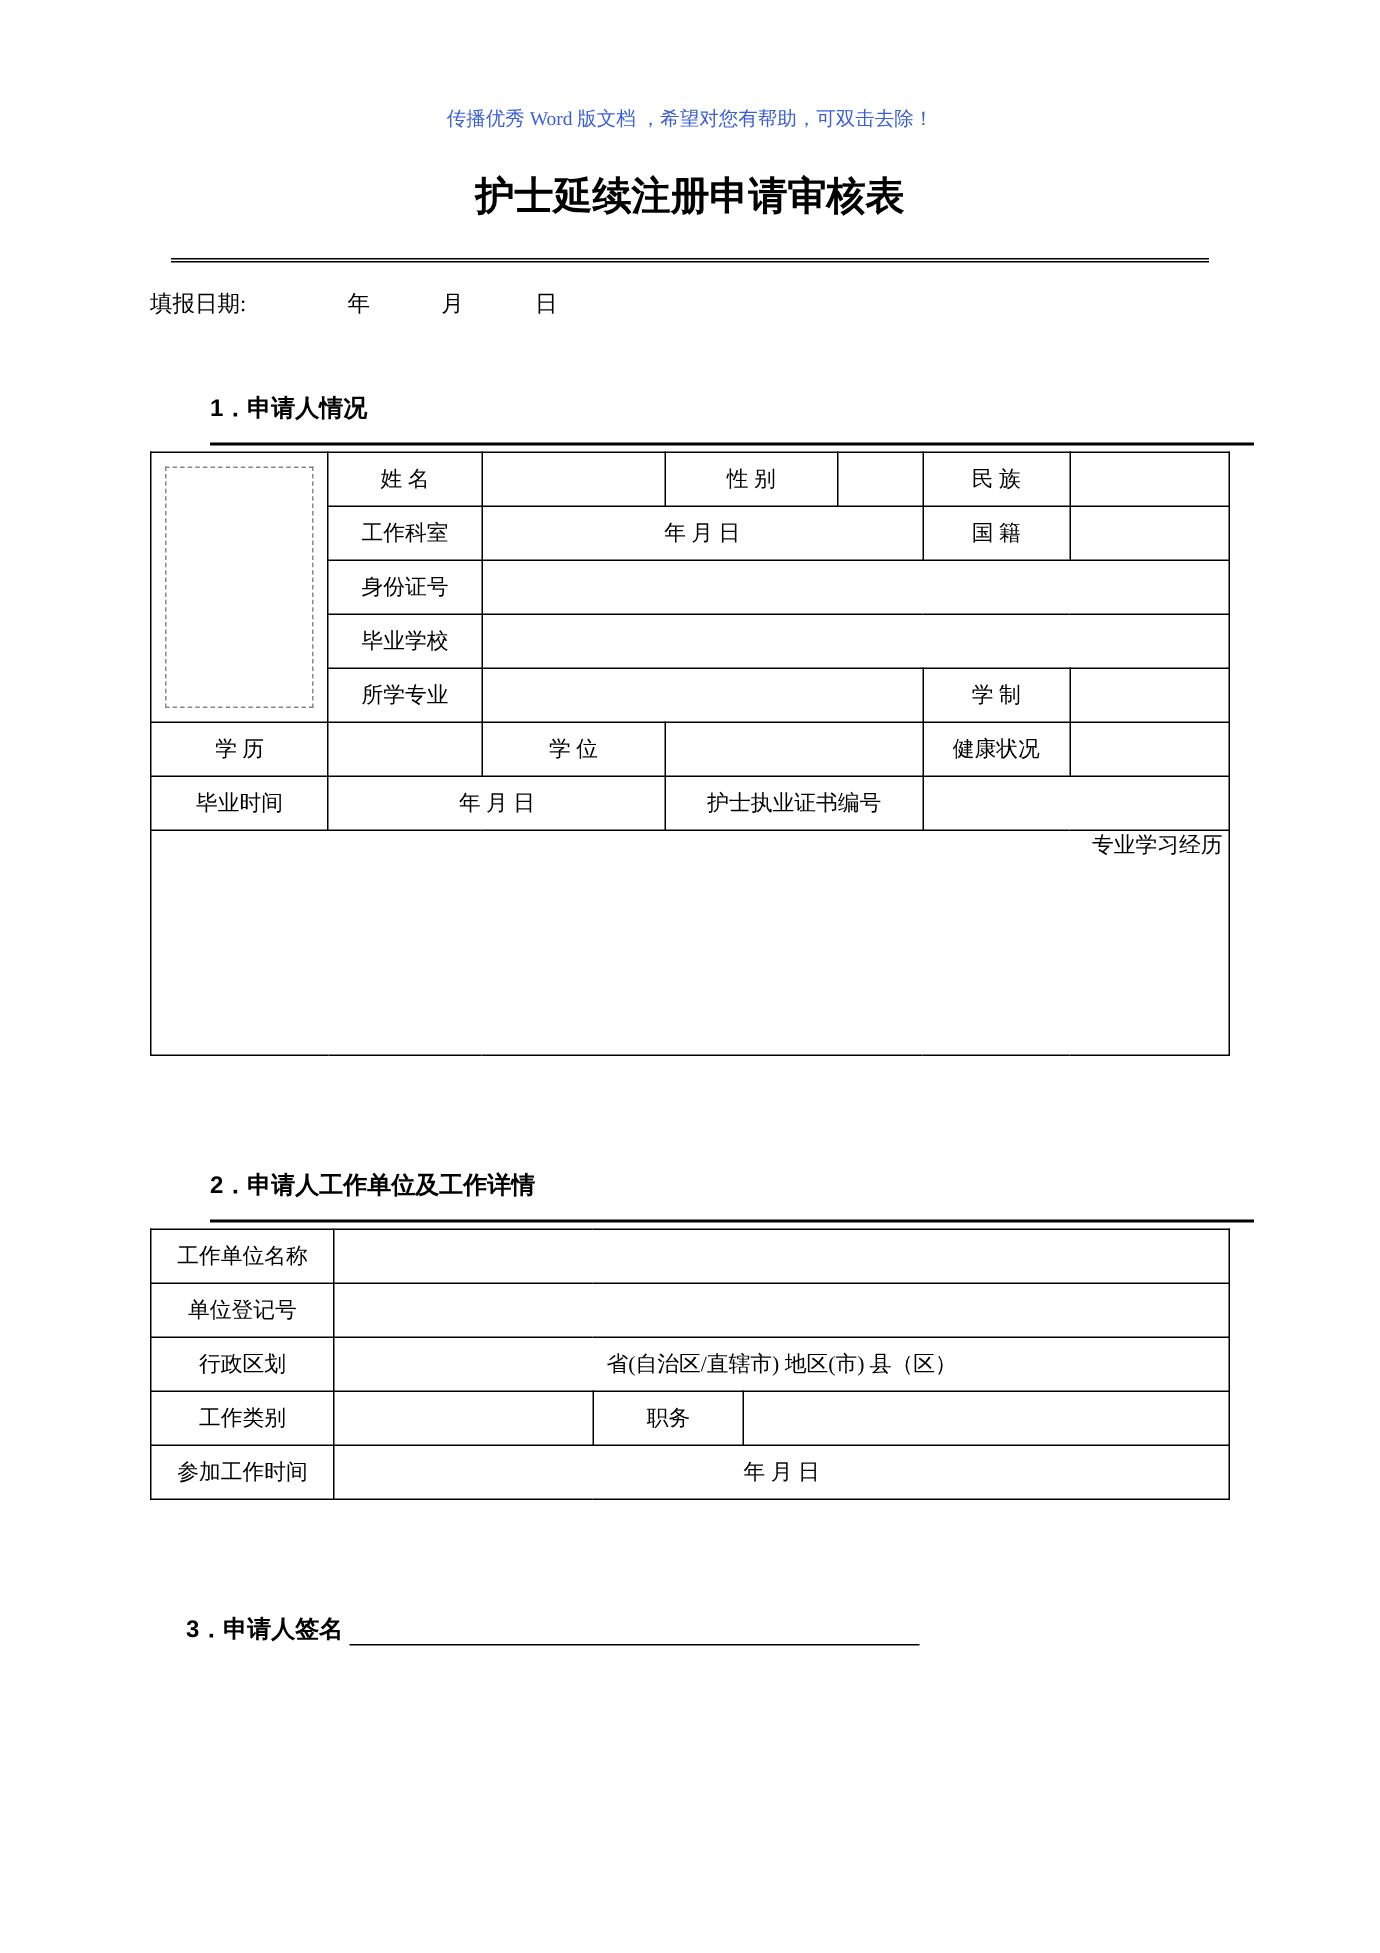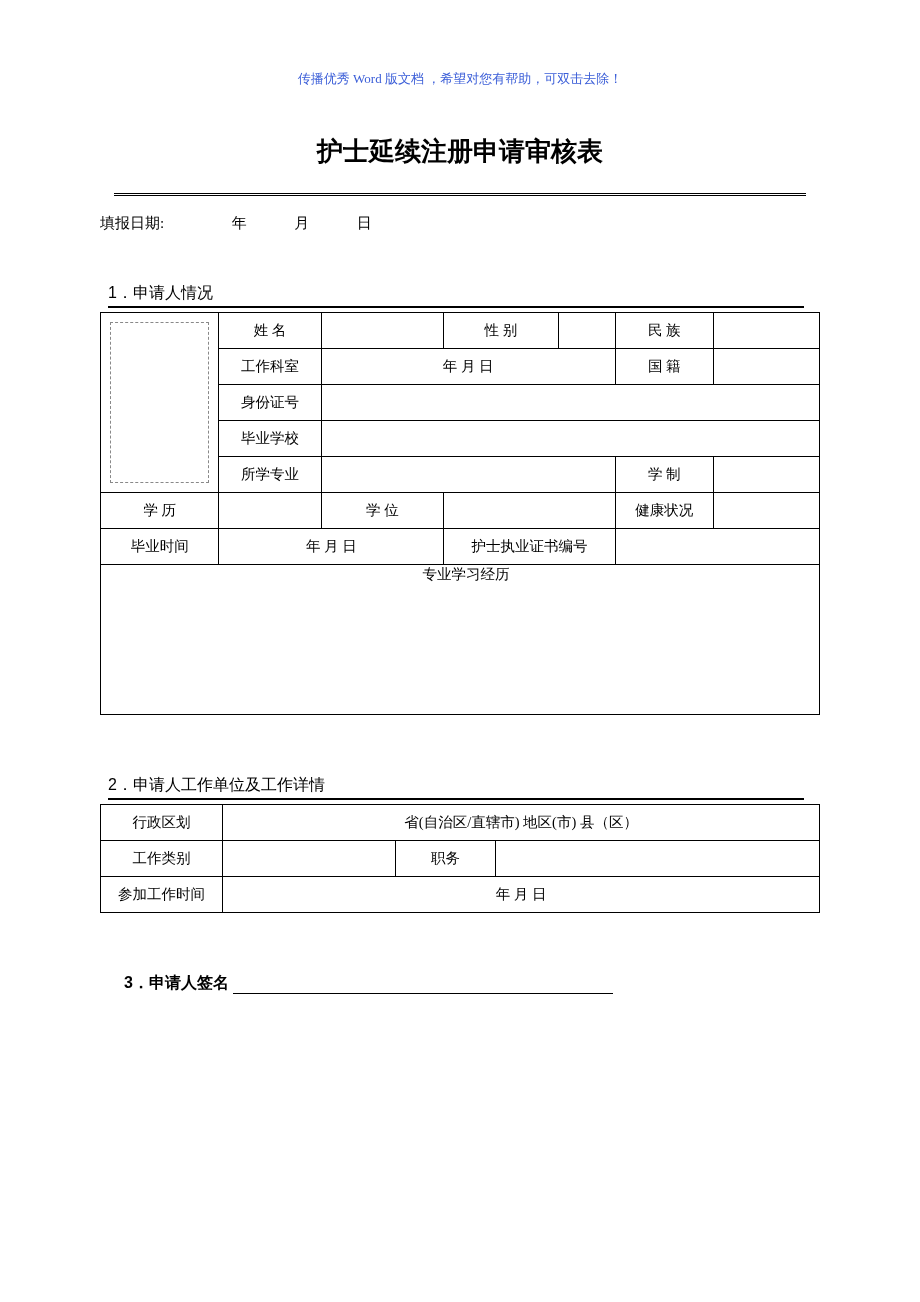--- a/index.html
+++ b/index.html
@@ -11,62 +11,62 @@
       font-size: 15px;
       color: #000;
       padding: 70px 100px 40px 100px;
       position: relative;
     }
     .header-note {
       text-align: center;
       font-size: 13px;
       color: #3b5ed8;
       font-family: "SimSun", serif;
-      margin-bottom: 46px;
+      margin-bottom: 25px;
     }
     .title {
       text-align: center;
       font-size: 26px;
       font-weight: bold;
       font-family: "SimHei", "黑体", sans-serif;
       margin-bottom: 24px;
     }
     .hr-double {
       border-top: 3px double #000;
       margin: 10px 14px 18px 14px;
     }
     .fill-date {
       font-size: 15px;
       margin-bottom: 50px;
     }
     .fill-date span { display: inline-block; }
     .section-heading {
       font-size: 16px;
-      font-weight: normal;
+      font-weight: bold;
       font-family: "SimHei", sans-serif;
-      margin: 0 0 4px 8px;
+      margin: 0 0 4px 40px;
       border-bottom: 2px solid #000;
       display: block;
-      padding-bottom: 2px;
+      padding-bottom: 12px;
       width: calc(100% - 24px);
     }
     table.form {
       border-collapse: collapse;
       width: 100%;
       font-size: 14.5px;
-      margin-bottom: 60px;
+      margin-bottom: 76px;
     }
     table.form td {
       border: 1px solid #000;
       height: 36px;
       text-align: center;
       vertical-align: middle;
       padding: 0 4px;
     }
-    table.form td.left { text-align: center; padding-left: 16px; }
+    table.form td.left { text-align: right; padding-left: 16px; }
     table.form td.tall { height: 150px; vertical-align: top; }
     .photo {
       border: 1px dashed #888;
       width: 90%;
       height: 90%;
       margin: 0 auto;
     }
     .siglabel {
       font-size: 16px;
       font-weight: bold;
@@ -168,20 +168,28 @@
 <div class="section-heading">2．申请人工作单位及工作详情</div>
 
 <table class="form">
   <colgroup>
     <col style="width:17%">
       <col style="width:24%">
       <col style="width:14%">
       <col style="width:45%">
   </colgroup>
   <tbody>
+      <tr>
+    <td>工作单位名称</td>
+    <td colspan="3"></td>
+  </tr>
+  <tr>
+    <td>单位登记号</td>
+    <td colspan="3"></td>
+  </tr>
   <tr>
     <td>行政区划</td>
     <td colspan="3">省(自治区/直辖市)             地区(市)             县（区）</td>
   </tr>
   <tr>
     <td>工作类别</td>
     <td></td>
     <td>职务</td>
     <td></td>
   </tr>

